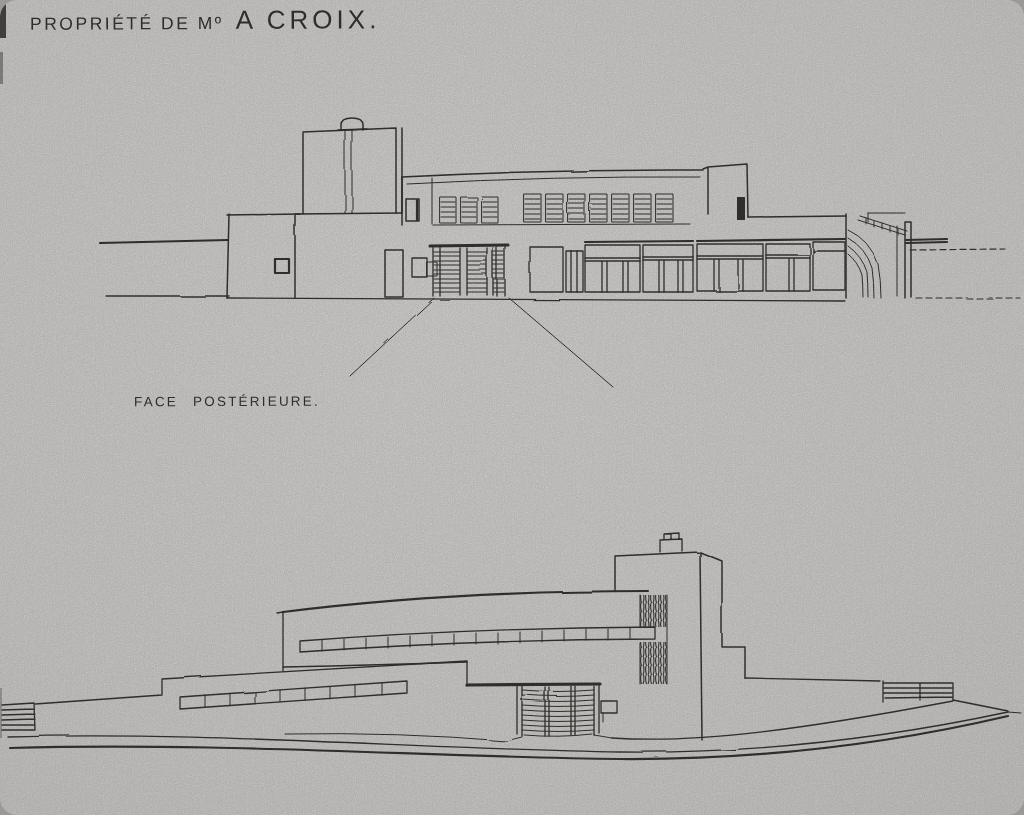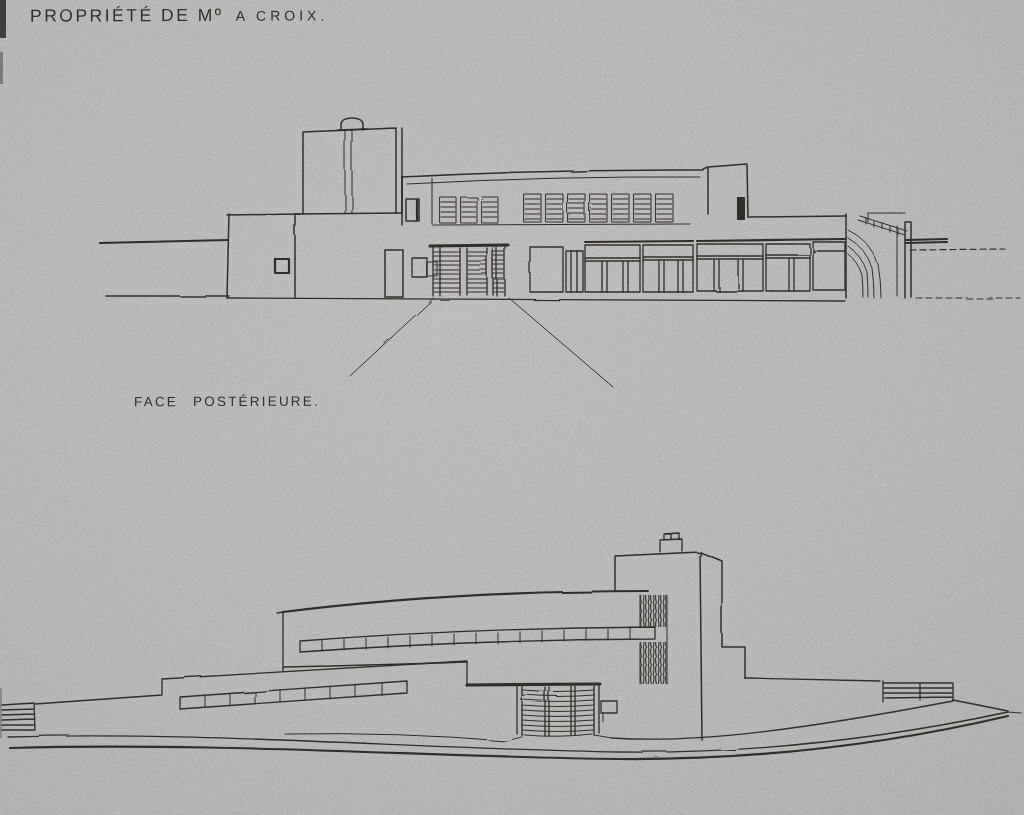--- a/index.html
+++ b/index.html
@@ -4,32 +4,33 @@
 <style>
   :root{
     --paper:#d3d1cf; --paper2:#d7d5d3; --ink:#383430; --edge:#4b4845;
   }
   html,body{margin:0;padding:0;background:#9b9997;}
   .page{
     position:relative;width:1024px;height:815px;overflow:hidden;
     background:
       radial-gradient(125% 125% at 44% 38%, #dcdad8 0%, #d5d3d1 45%, #cbc9c7 75%, #b9b7b5 94%, #aeacaa 100%);
     font-family:"Liberation Sans", sans-serif;
+    border-radius:17px;
   }
   .edge-mark{position:absolute;left:0;background:var(--edge);}
   .edge-mark.m1{top:0;width:6px;height:38px;}
   .edge-mark.m2{top:52px;width:3px;height:32px;background:#8f8d8b;}
   .edge-mark.m3{top:688px;width:2px;height:50px;background:#a3a19f;}
   .title{
     position:absolute;top:5px;left:30px;display:flex;align-items:baseline;gap:12px;
     color:var(--ink);letter-spacing:2px;transform:rotate(-.25deg);white-space:nowrap;
   }
   .title .lead{font-size:17.5px;letter-spacing:2.5px;}
   .title .name{font-size:24px;letter-spacing:5px;}
-  .title .tail{font-size:14px;letter-spacing:4px;}
+  .title .tail{font-size:26px;letter-spacing:4px;}
   .caption{
     position:absolute;top:394px;left:134px;color:var(--ink);
     font-size:13.5px;letter-spacing:2.2px;word-spacing:9px;transform:rotate(-.2deg);
   }
   svg.art{position:absolute;inset:0;}
   .ln{fill:none;stroke:var(--ink);stroke-width:1.5;stroke-linecap:round;stroke-linejoin:round;}
   .t1{stroke-width:1;}
   .t15{stroke-width:1.3;}
   .t2{stroke-width:2.2;}
   .t3{stroke-width:3.2;}

